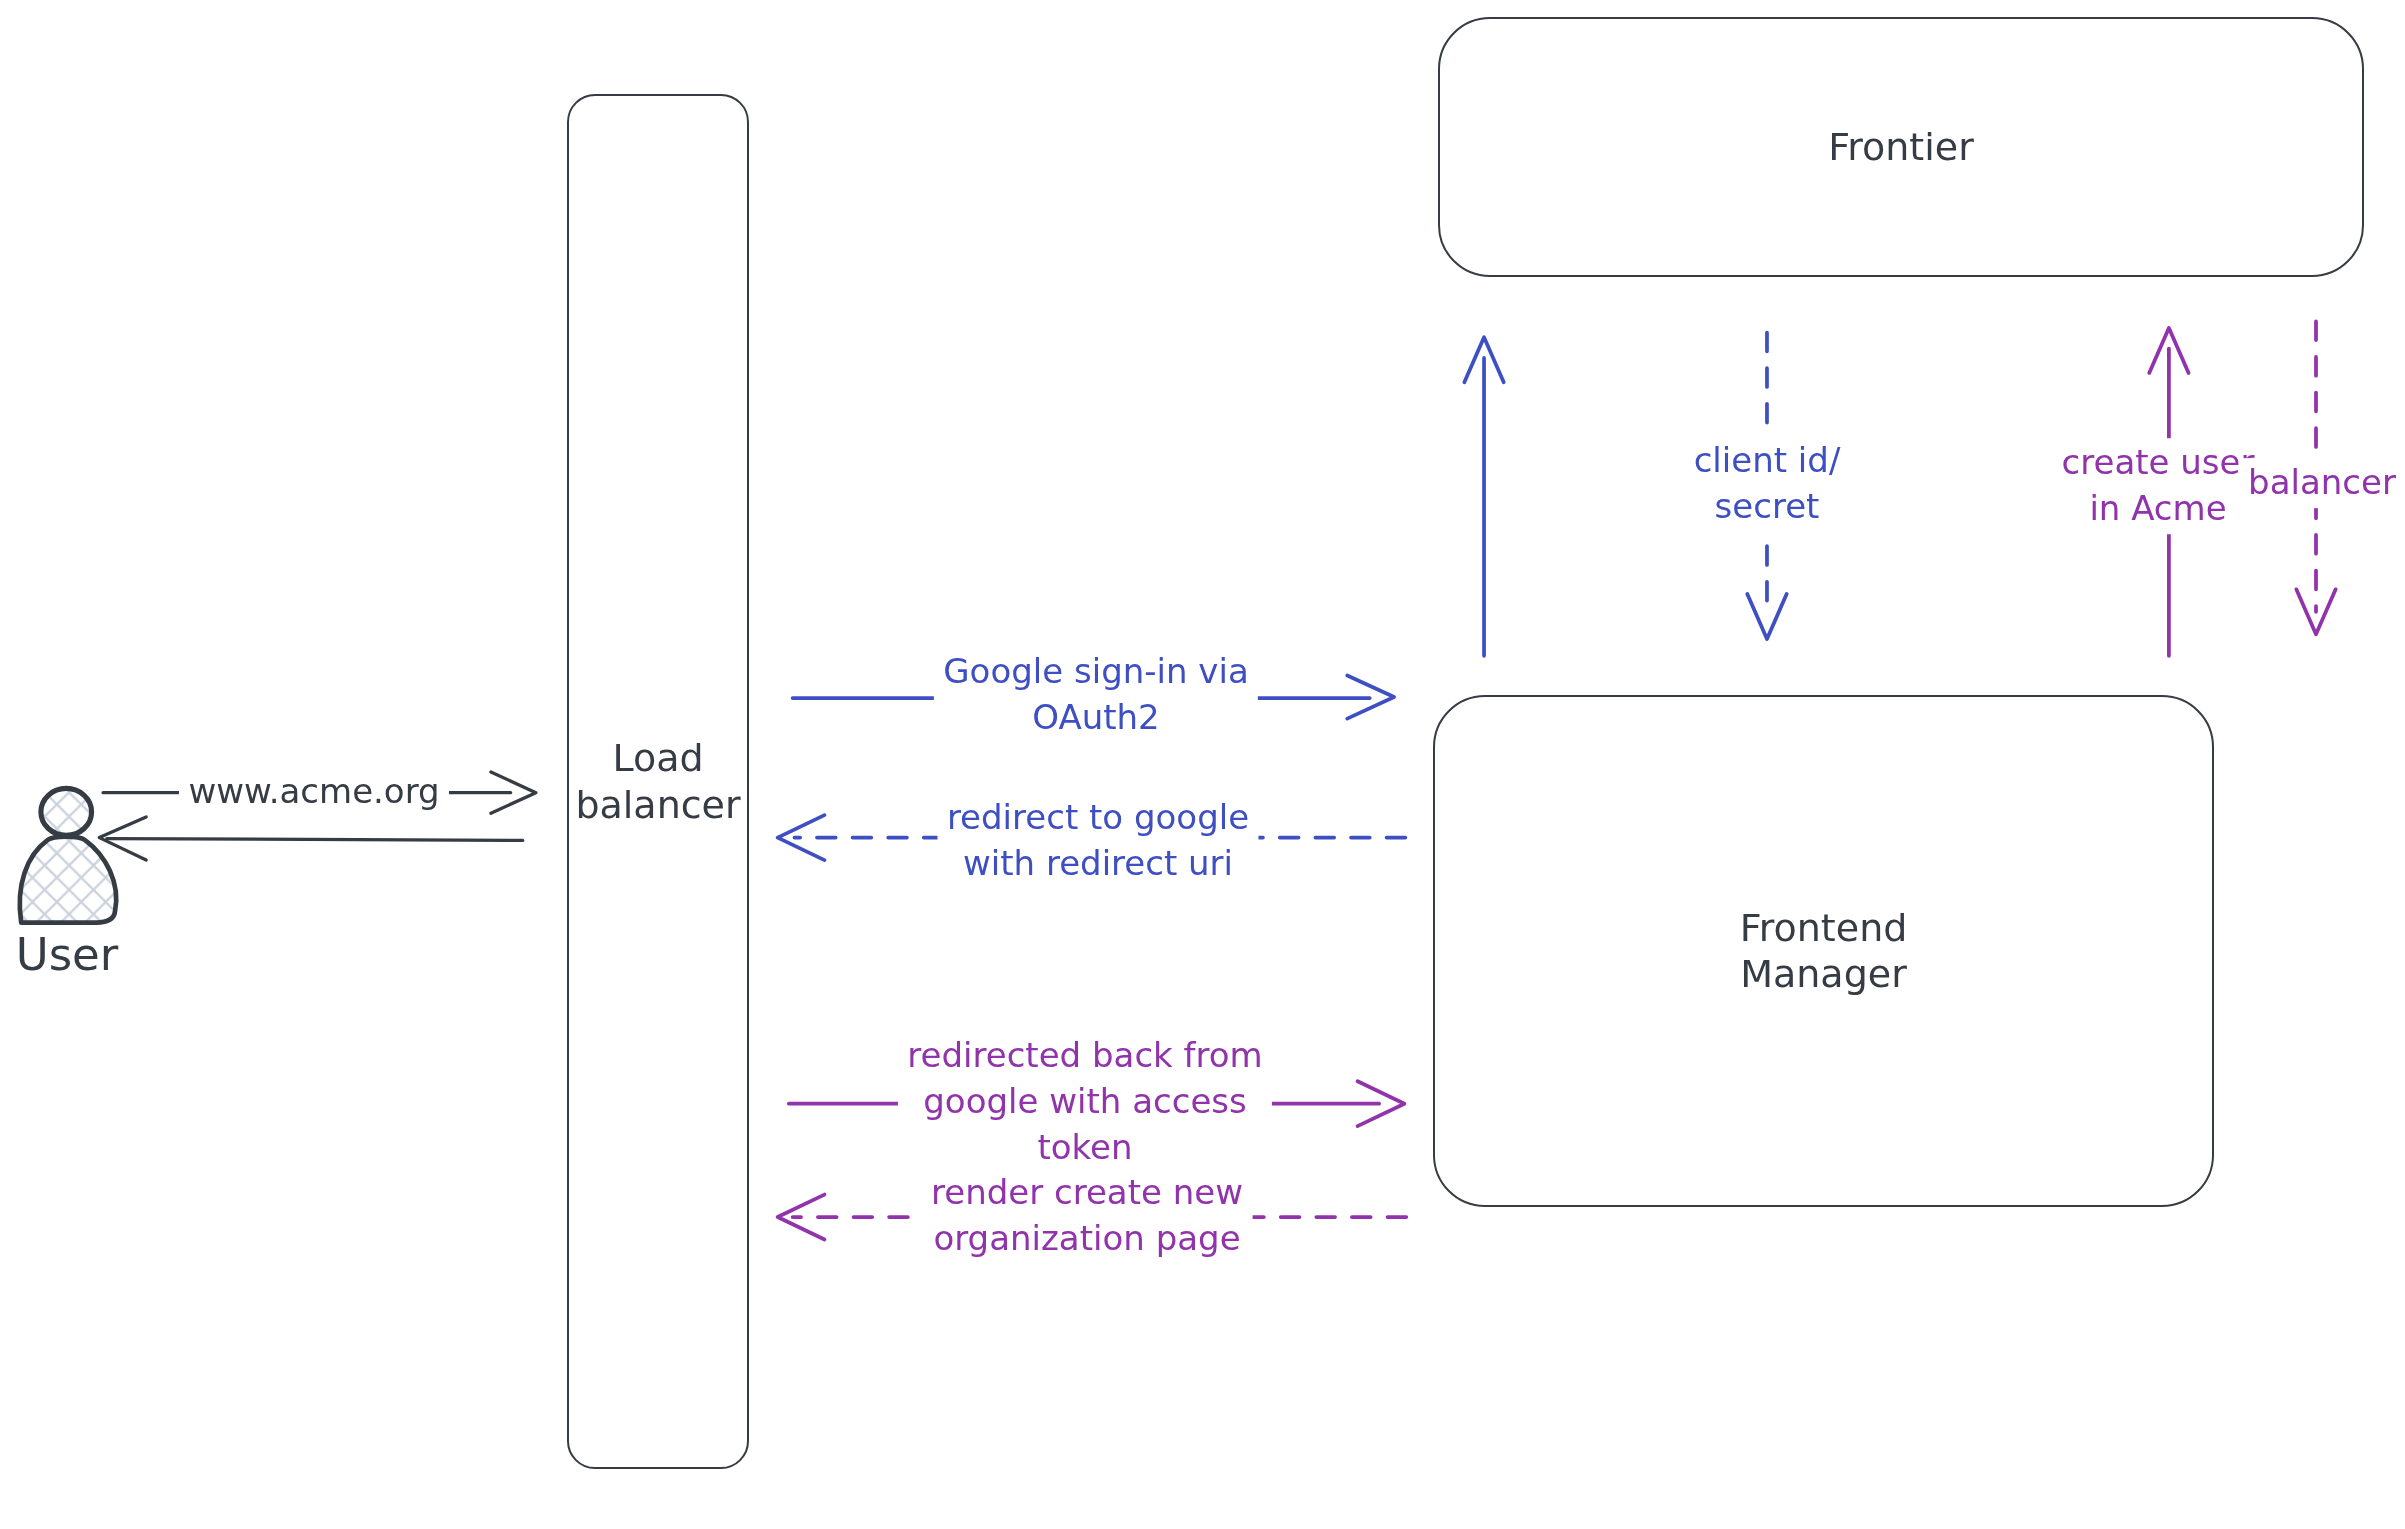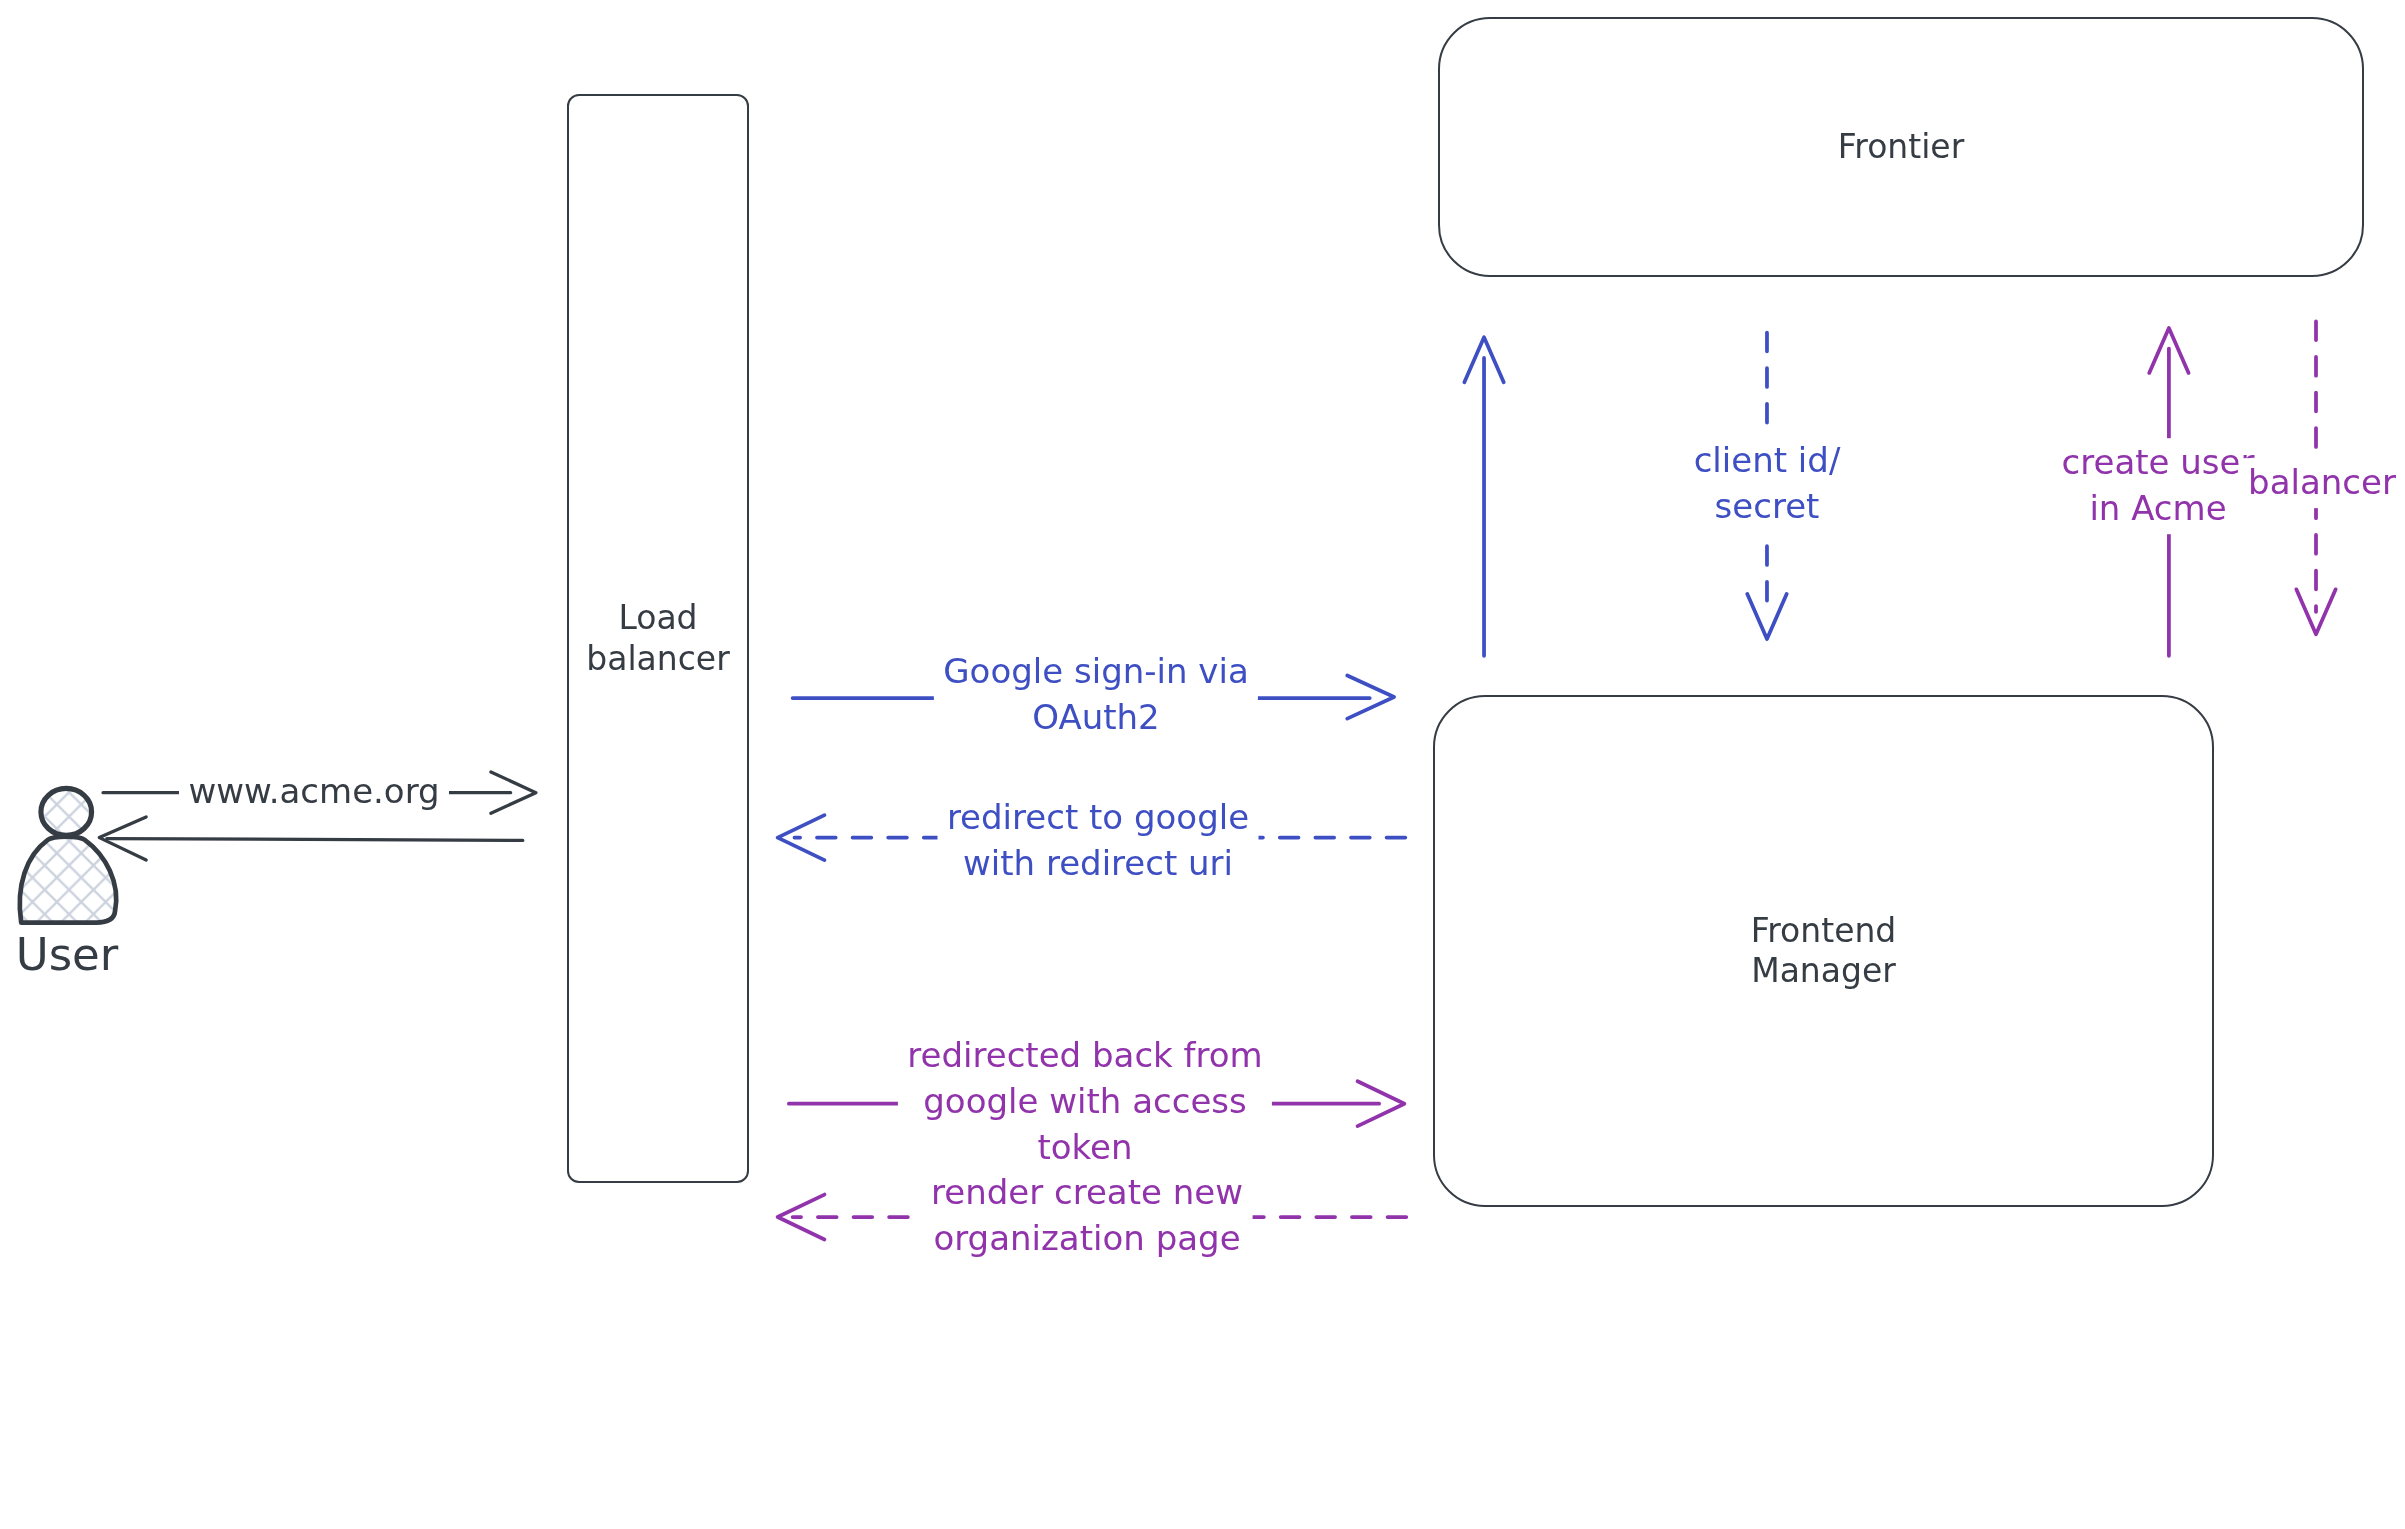--- a/index.html
+++ b/index.html
@@ -21,26 +21,26 @@
     border:2.8px solid var(--dark);
     background:transparent;
     display:flex;
     align-items:center;
     justify-content:center;
     box-sizing:border-box;
     z-index:1;
   }
   .box .title{
     color:var(--dark);
-    font-size:33px;
+    font-size:38px;
     line-height:1.22;
     white-space:pre-line;
     text-align:center;
   }
-  #load-balancer{left:567px;top:94px;width:182px;height:1089px;border-radius:12px;}
+  #load-balancer{left:567px;top:94px;width:182px;height:1375px;border-radius:28px;}
   #frontier{left:1438px;top:17px;width:926px;height:260px;border-radius:52px;}
   #frontend-manager{left:1433px;top:695px;width:781px;height:512px;border-radius:52px;}
 
   #arrows{position:absolute;left:0;top:0;z-index:2;}
 
   .msg{
     position:absolute;
     transform:translate(-50%,-50%);
     background:#ffffff;
     padding:1.9px 9.4px;

